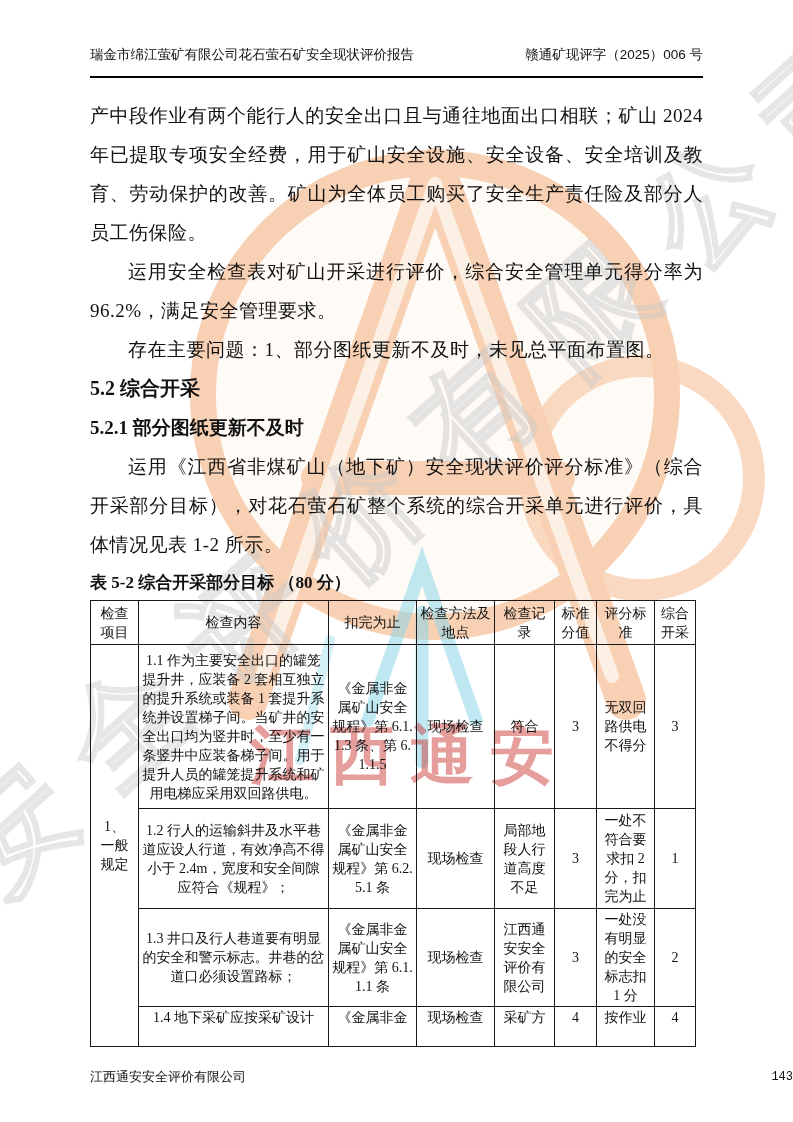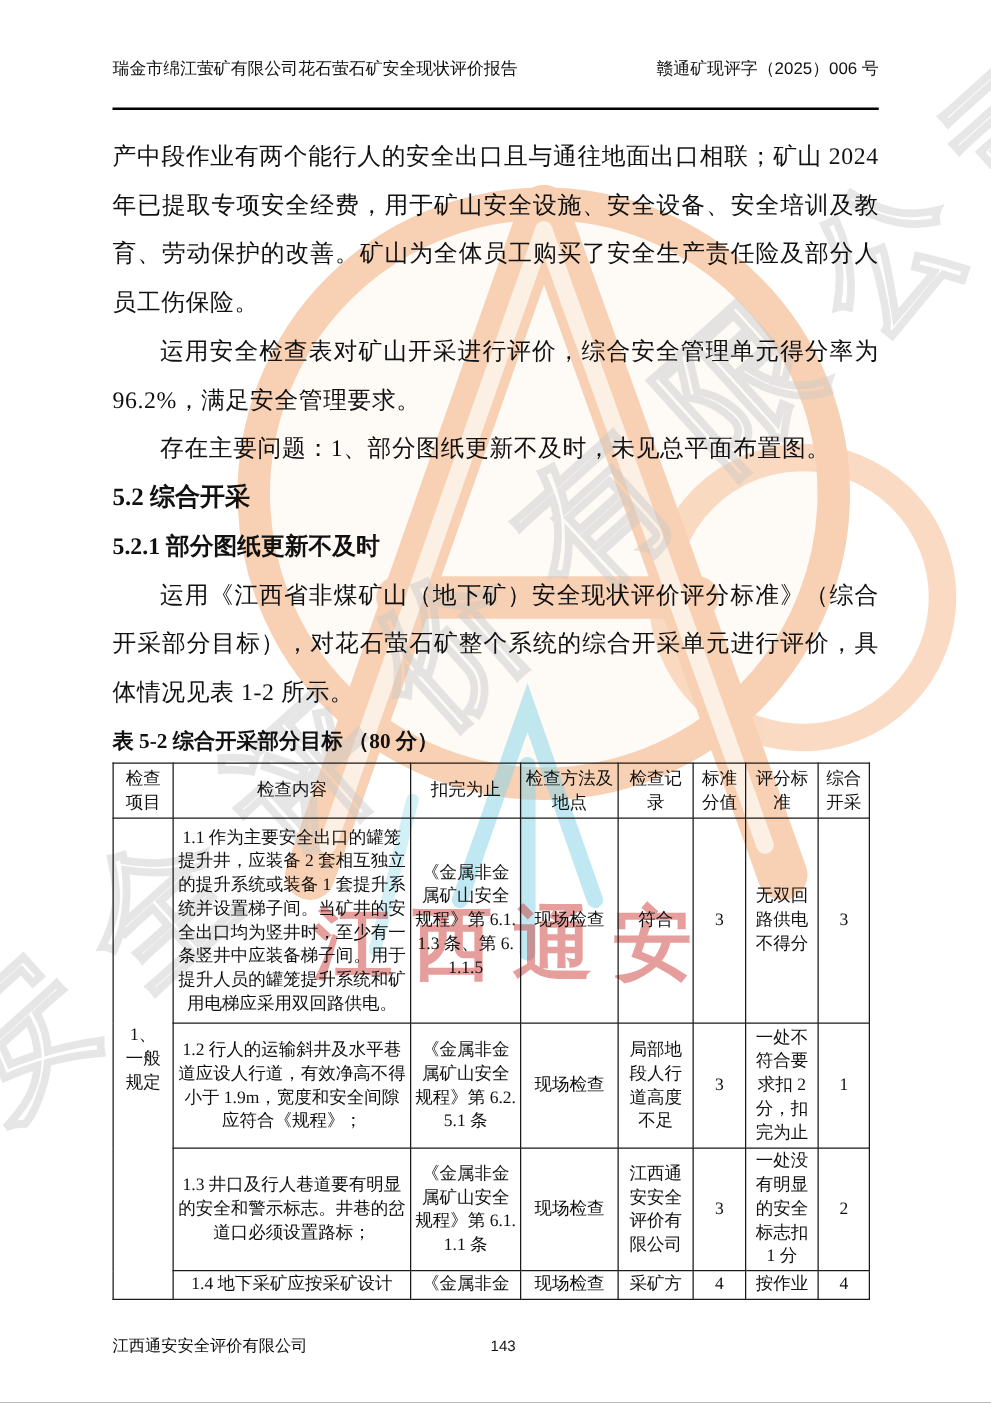--- a/index.html
+++ b/index.html
@@ -25,21 +25,21 @@
   .wm-red {
     position:absolute; left:250px; top:712px;
     font-family:Liberation Sans, sans-serif;
     font-size:64px; font-weight:bold; letter-spacing:16px; white-space:nowrap;
     color:rgba(201,52,45,.48);
   }
   
   .content { position:relative; z-index:1; }
   .header {
     display:flex; justify-content:space-between; align-items:flex-end;
-    margin:46px 90px 0 90px; padding-bottom:22px;
+    margin:46px 90px 0 90px; padding-bottom:12px;
     border-bottom:2px solid #000;
     font-family:"Liberation Sans","DejaVu Sans",sans-serif;
     font-size:13.5px;
   }
   .main { margin:18px 90px 0 90px; }
   .body-text {
     font-size:19px; line-height:39px; text-align:justify;
     letter-spacing:.5px;
   }
   .indent { text-indent:2em; }
@@ -56,27 +56,27 @@
     border:1.5px solid #1a1a1a; vertical-align:middle;
     text-align:center; padding:1px 3px; font-weight:normal;
     word-break:break-all; overflow:hidden;
   }
   table.checklist th { height:44px; }
   td.cell-content { text-align:left; text-align:justify; }
   td.group { white-space:pre-line; }
   tr.row-1 > td { height:164px; }
   tr.row-2 > td { height:100px; }
   tr.row-3 > td { height:85px; }
-  tr.row-4 > td { height:23px; vertical-align:top; white-space:nowrap; }
+  tr.row-4 > td { height:40px; vertical-align:top; white-space:nowrap; }
   .footer {
     position:absolute; left:0; right:0; top:1022px; z-index:1;
     font-family:"Liberation Sans","DejaVu Sans",sans-serif; font-size:13px;
   }
   .footer .company { position:absolute; left:90px; top:0; }
-  .footer .pageno { position:absolute; left:12px; right:0; top:2px; text-align:center; font-size:12px; }
+  .footer .pageno { position:absolute; left:12px; right:0; top:2px; text-align:right; font-size:12px;font-family:Liberation Mono, monospace; }
 </style>
 </head>
 <body>
 
 <div class="page">
 
   <div class="wm">
     <div class="wm-outline">安全评价有限公司</div>
     <svg width="793" height="1122" viewBox="0 0 793 1122">
       <g opacity="0.5">
@@ -143,21 +143,21 @@
 规定</td>
             <td class="cell-content">1.1 作为主要安全出口的罐笼提升井，应装备 2 套相互独立的提升系统或装备 1 套提升系统并设置梯子间。当矿井的安全出口均为竖井时，至少有一条竖井中应装备梯子间。用于提升人员的罐笼提升系统和矿用电梯应采用双回路供电。</td>
             <td>《金属非金属矿山安全规程》第 6.1.1.3 条、第 6.1.1.5</td>
             <td>现场检查</td>
             <td>符合</td>
             <td>3</td>
             <td>无双回路供电不得分</td>
             <td>3</td>
           </tr>
           <tr class="row-2">
-            <td class="cell-content">1.2 行人的运输斜井及水平巷道应设人行道，有效净高不得小于 1.9m，宽度和安全间隙应符合《规程》；</td>
+            <td class="cell-content">1.2 行人的运输斜井及水平巷道应设人行道，有效净高不得小于 2.4m，宽度和安全间隙应符合《规程》；</td>
             <td>《金属非金属矿山安全规程》第 6.2.5.1 条</td>
             <td>现场检查</td>
             <td>局部地段人行道高度不足</td>
             <td>3</td>
             <td>一处不符合要求扣 2 分，扣完为止</td>
             <td>1</td>
           </tr>
           <tr class="row-3">
             <td class="cell-content">1.3 井口及行人巷道要有明显的安全和警示标志。井巷的岔道口必须设置路标；</td>
             <td>《金属非金属矿山安全规程》第 6.1.1.1 条</td>

